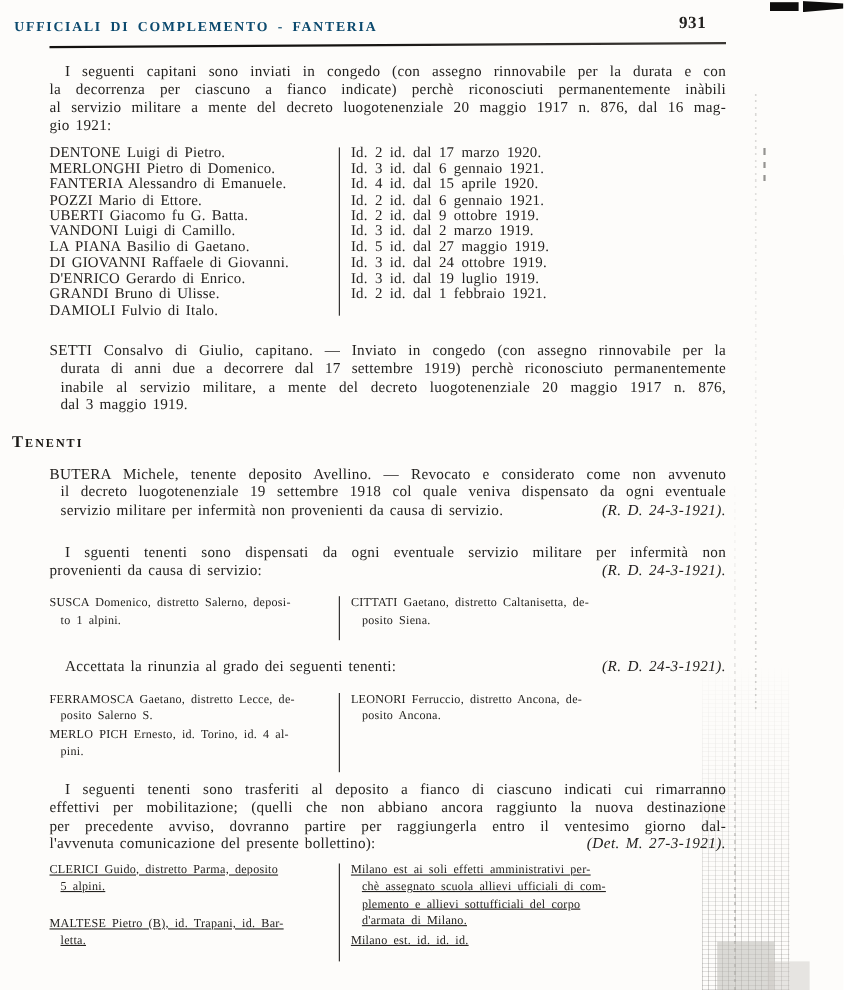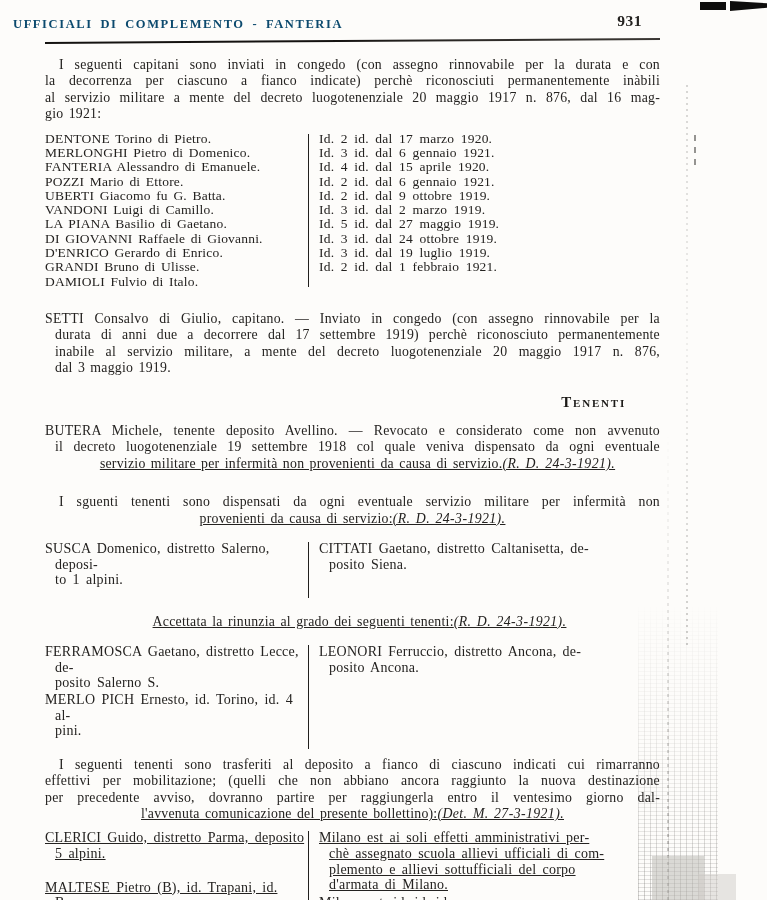--- a/index.html
+++ b/index.html
@@ -37,48 +37,48 @@
     height: 2px; margin-top: 3px;
     background: linear-gradient(90deg, #141210 0 45%, #2e2b28 70%, #3a3733 100%);
     transform: rotate(-0.35deg);
   }
   
   .para { margin-top: 15px; font-size: 13.8px; line-height: 16.4px; letter-spacing: 0.25px; word-spacing: 1.6px; }
   .jl { text-align: justify; text-align-last: justify; }
   .jl.end { text-align: justify; text-align-last: auto; }
   .indent .jl:first-child { text-indent: 14px; }
   .hang .jl:not(:first-child) { padding-left: 10px; }
-  .flexline { display: flex; justify-content: center; text-decoration: underline; }
+  .flexline { display: flex; justify-content: space-between; }
   .hang .flexline { padding-left: 10px; }
   .ref { font-style: italic; letter-spacing: 0.4px; white-space: nowrap; }
   
   .twocol { position: relative; display: grid; grid-template-columns: 263px 1fr; }
   .twocol .vline {
     position: absolute; left: 263px; top: 1px; bottom: -10px;
     width: 1px; background: #211f1d;
   }
   .cap-list { margin-top: 9px; font-size: 13.5px; line-height: 14.3px; letter-spacing: 0.2px; }
   .cap-list .vline { top: 2px; bottom: 2px; }
   .cap-list .li { white-space: nowrap; }
   .terms-col { padding-left: 11px; word-spacing: 3px; }
   .names-col { word-spacing: 2px; }
   .cell {
     white-space: pre-line;
     padding-left: 10px;
     text-indent: -10px;
-    font-size: 14px;
+    font-size: 11px;
     line-height: 15.6px;
     letter-spacing: 0.25px;
     word-spacing: 2.4px;
   }
   .rcell { margin-left: 11px; }
   
   .section-heading {
     margin-top: 17px;
-    text-align: right;
+    text-align: left;
     transform: translateX(-34px);
     font-variant: small-caps;
     font-weight: bold;
     font-size: 15px;
     letter-spacing: 1.8px;
     color: #1b1916;
   }
   
   .mt8 { margin-top: 8px; text-decoration: underline; } .mt12 { margin-top: 12px; } .mt14 { margin-top: 14px; }
   .mt18 { margin-top: 18px; } .mt22 { margin-top: 22px; } .mt26 { margin-top: 26px; }
@@ -131,21 +131,21 @@
 
     <section class="para indent">
       <div class="jl">I seguenti capitani sono inviati in congedo (con assegno rinnovabile per la durata e con</div>
       <div class="jl">la decorrenza per ciascuno a fianco indicate) perchè riconosciuti permanentemente inàbili</div>
       <div class="jl">al servizio militare a mente del decreto luogotenenziale 20 maggio 1917 n. 876, dal 16 mag-</div>
       <div class="jl end">gio 1921:</div>
     </section>
 
     <section class="twocol cap-list">
       <div class="names-col">
-        <div class="li">DENTONE Torino di Pietro.</div>
+        <div class="li">DENTONE Luigi di Pietro.</div>
         <div class="li">MERLONGHI Pietro di Domenico.</div>
         <div class="li">FANTERIA Alessandro di Emanuele.</div>
         <div class="li">POZZI Mario di Ettore.</div>
         <div class="li">UBERTI Giacomo fu G. Batta.</div>
         <div class="li">VANDONI Luigi di Camillo.</div>
         <div class="li">LA PIANA Basilio di Gaetano.</div>
         <div class="li">DI GIOVANNI Raffaele di Giovanni.</div>
         <div class="li">D'ENRICO Gerardo di Enrico.</div>
         <div class="li">GRANDI Bruno di Ulisse.</div>
         <div class="li">DAMIOLI Fulvio di Italo.</div>

